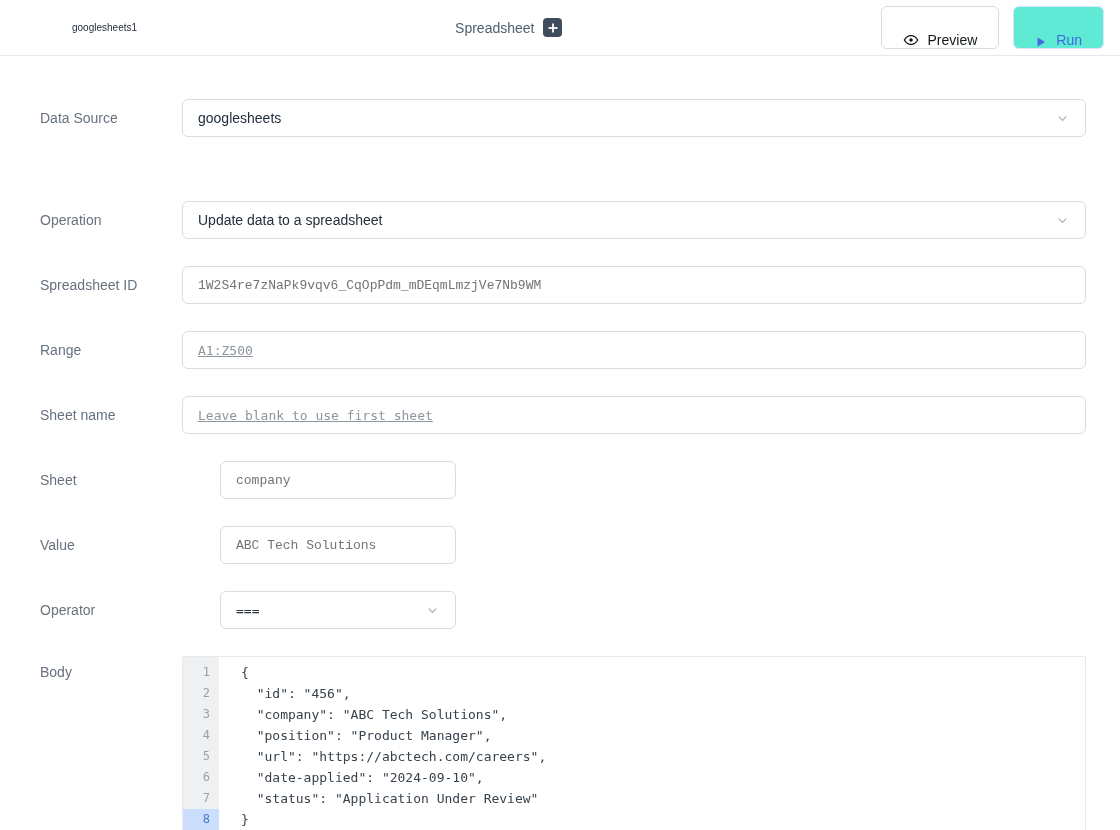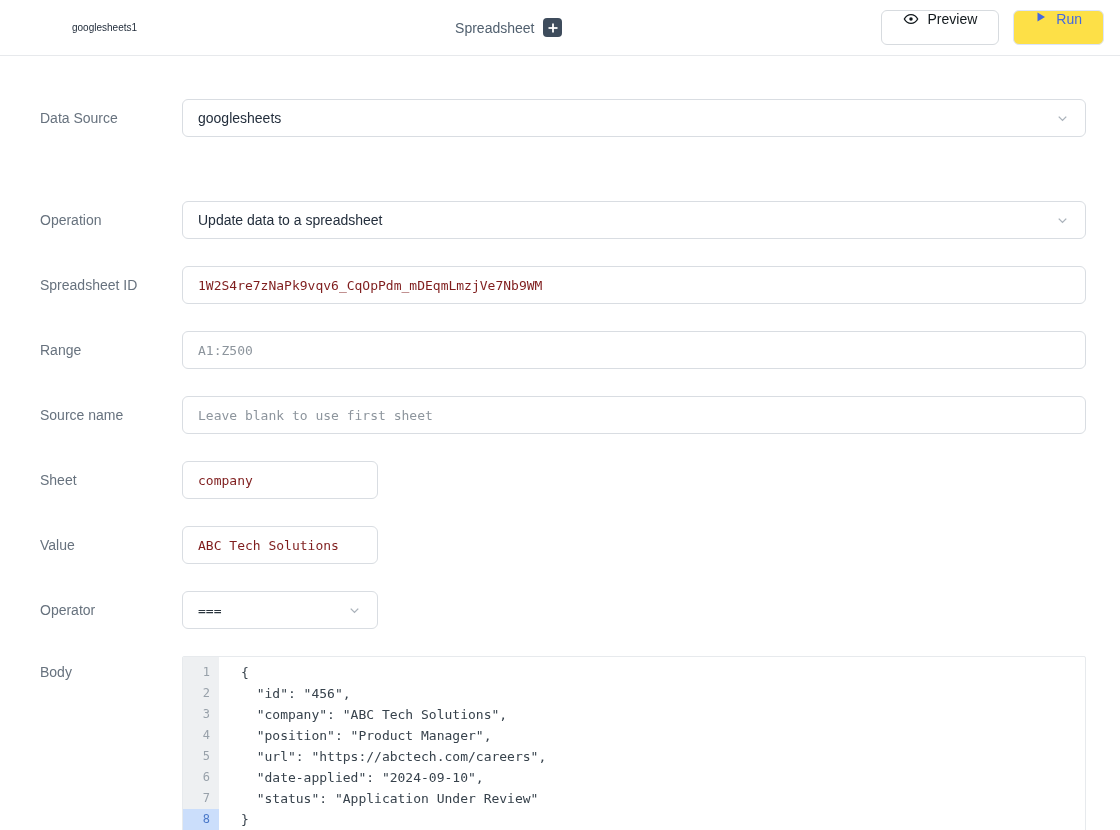--- a/index.html
+++ b/index.html
@@ -32,28 +32,28 @@
   }
   .param-add {
     width:19px; height:19px;
     border:none; border-radius:4px;
     background:#3e4c5c;
     display:flex; align-items:center; justify-content:center;
     cursor:pointer;
   }
   .topbar-actions { display:flex; align-items:center; gap:14px; }
   .btn {
-    display:flex; align-items:flex-start; gap:9px;
-    height:35px; padding:0 21px;
+    display:flex; align-items:flex-end; gap:9px;
+    height:43px; padding:0 21px;
     border-radius:6px; font-size:14px;
     font-family:"Liberation Sans", sans-serif;
     cursor:pointer;
   }
   .btn-preview { background:#ffffff; border:1px solid #d7dbdf; color:#11181c; }
-  .btn-run { background:#fde047; border:1px solid #dbe4fb; color:#4368e0; }
+  .btn-run { background:#5eead4; border:1px solid #dbe4fb; color:#4368e0; }
 
   
   .content { padding:43px 34px 0 40px; }
   .row { display:flex; align-items:center; margin-bottom:27px; }
   .row.row-first { margin-bottom:64px; }
   .row.row-top { align-items:flex-start; }
   .row.row-top .label { padding-top:8px; }
   .label { width:142px; flex-shrink:0; color:#67727e; font-size:14px; }
   .field { flex:1; min-width:0; }
 
@@ -63,24 +63,24 @@
     border-radius:6px;
     background:#fff;
     display:flex;
     align-items:center;
     padding:12px 15px;
     font-size:14px;
     color:#232e3c;
     cursor:pointer;
   }
   .control.select { justify-content:space-between; }
-  .control.small { width:196px; }
+  .control.small { width:236px;margin-left:38px; }
   .mono { font-family:"DejaVu Sans Mono", monospace; font-size:13px; }
-  .txt-blue { color:#7f1d1d; }
-  .txt-gray { color:#8d959d; }
+  .txt-blue { color:#737373;font-family:Liberation Mono, monospace; }
+  .txt-gray { color:#8d959d;text-decoration:underline; }
   .txt-dark { color:#2a343d; }
   .chev { display:flex; align-items:center; flex-shrink:0; margin-left:10px; }
 
   
   .code-editor {
     display:flex;
     border:1px solid #e7eaed;
     border-radius:2px;
     height:210px;
     overflow:hidden;
@@ -190,21 +190,21 @@
   <div class="row">
     <div class="label">Range</div>
     <div class="field">
       <div class="control">
         <span class="mono txt-gray">A1:Z500</span>
       </div>
     </div>
   </div>
 
   <div class="row">
-    <div class="label">Source name</div>
+    <div class="label">Sheet name</div>
     <div class="field">
       <div class="control">
         <span class="mono txt-gray">Leave blank to use first sheet</span>
       </div>
     </div>
   </div>
 
   <div class="row">
     <div class="label">Sheet</div>
     <div class="field">

